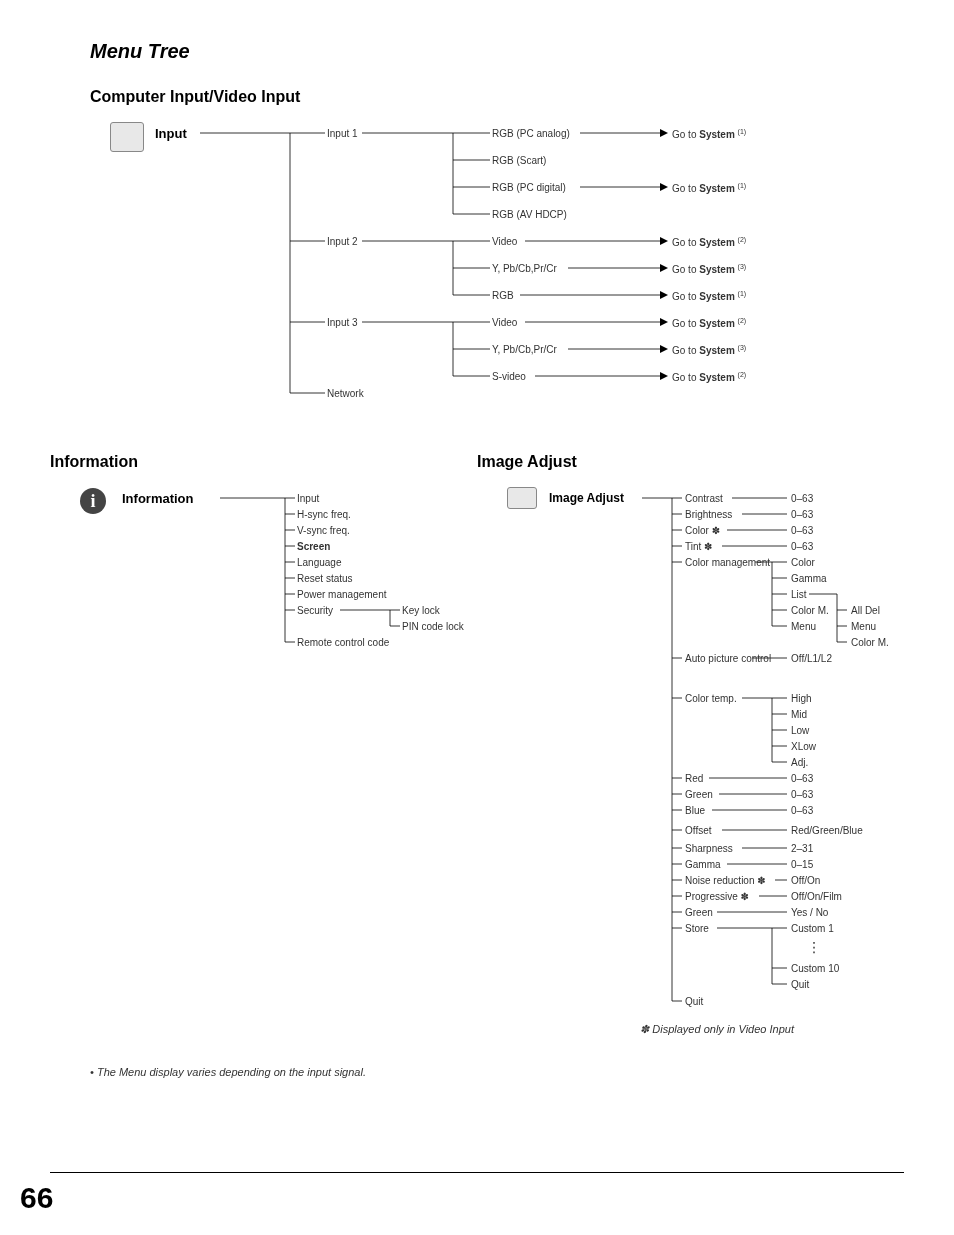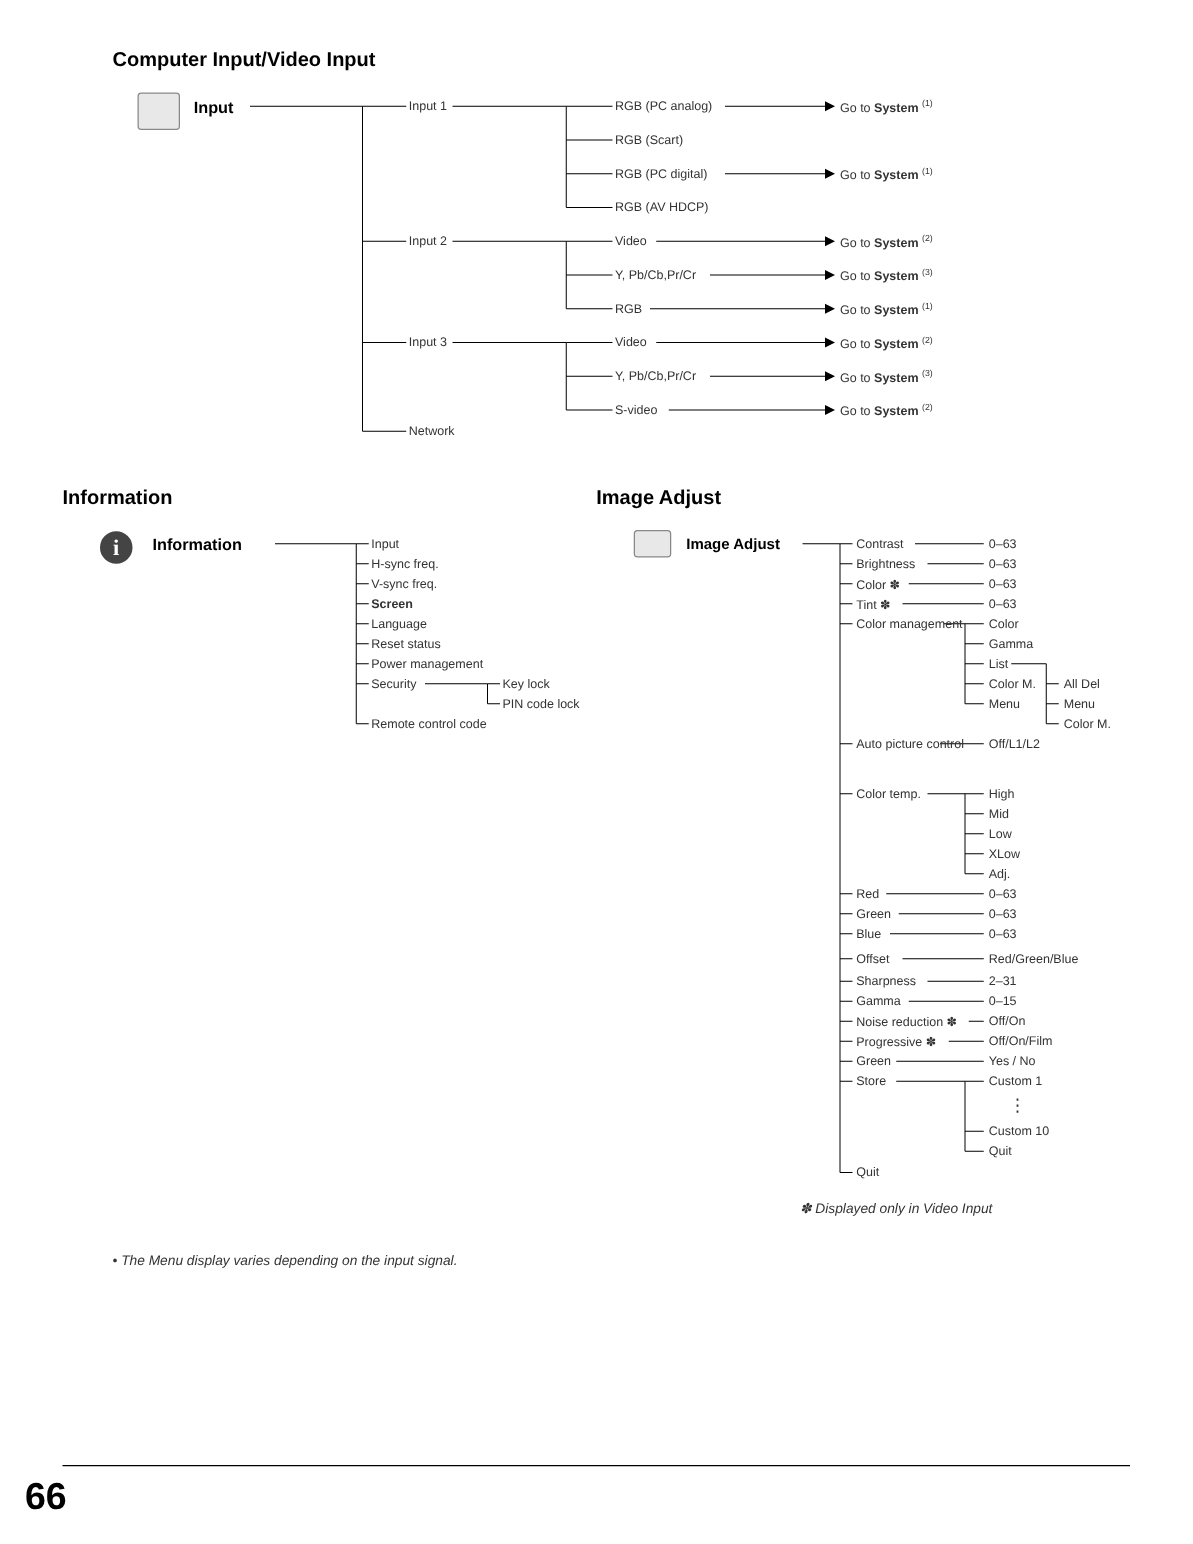--- a/index.html
+++ b/index.html
@@ -78,21 +78,21 @@
     background: #444;
     color: #fff;
     font-weight: bold;
     font-size: 18px;
     display: flex;
     align-items: center;
     justify-content: center;
     font-family: Georgia, serif;
   }
   .columns { display: flex; }
-  .col { flex: 1; position: relative; }
+  .col { flex: 1; position: relative; margin-top: 15px; }
   .footnote-star {
     font-size: 11px;
     font-style: italic;
     color: #333;
     margin-left: 590px;
     margin-top: 10px;
     margin-bottom: 30px;
   }
   .note-block {
     margin-left: 40px;
@@ -126,20 +126,21 @@
   svg { position: absolute; top: 0; left: 0; pointer-events: none; }
   .ast { font-family: serif; }
   .check { font-family: sans-serif; }
   .vert-dots { position:absolute; font-size:14px; color:#333; }
 </style>
 </head>
 <body>
 
 <div class="page">
 
+  <div class="menu-tree-title">Menu Tree</div>
 
   <div class="section-title">Computer Input/Video Input</div>
 
   <div class="diagram-area" style="height:290px;">
     <svg width="820" height="290">
       <g stroke="#000" stroke-width="0.8" fill="none">
 
         <line x1="110" y1="15" x2="200" y2="15"></line>
 
         <line x1="200" y1="15" x2="200" y2="275"></line>

